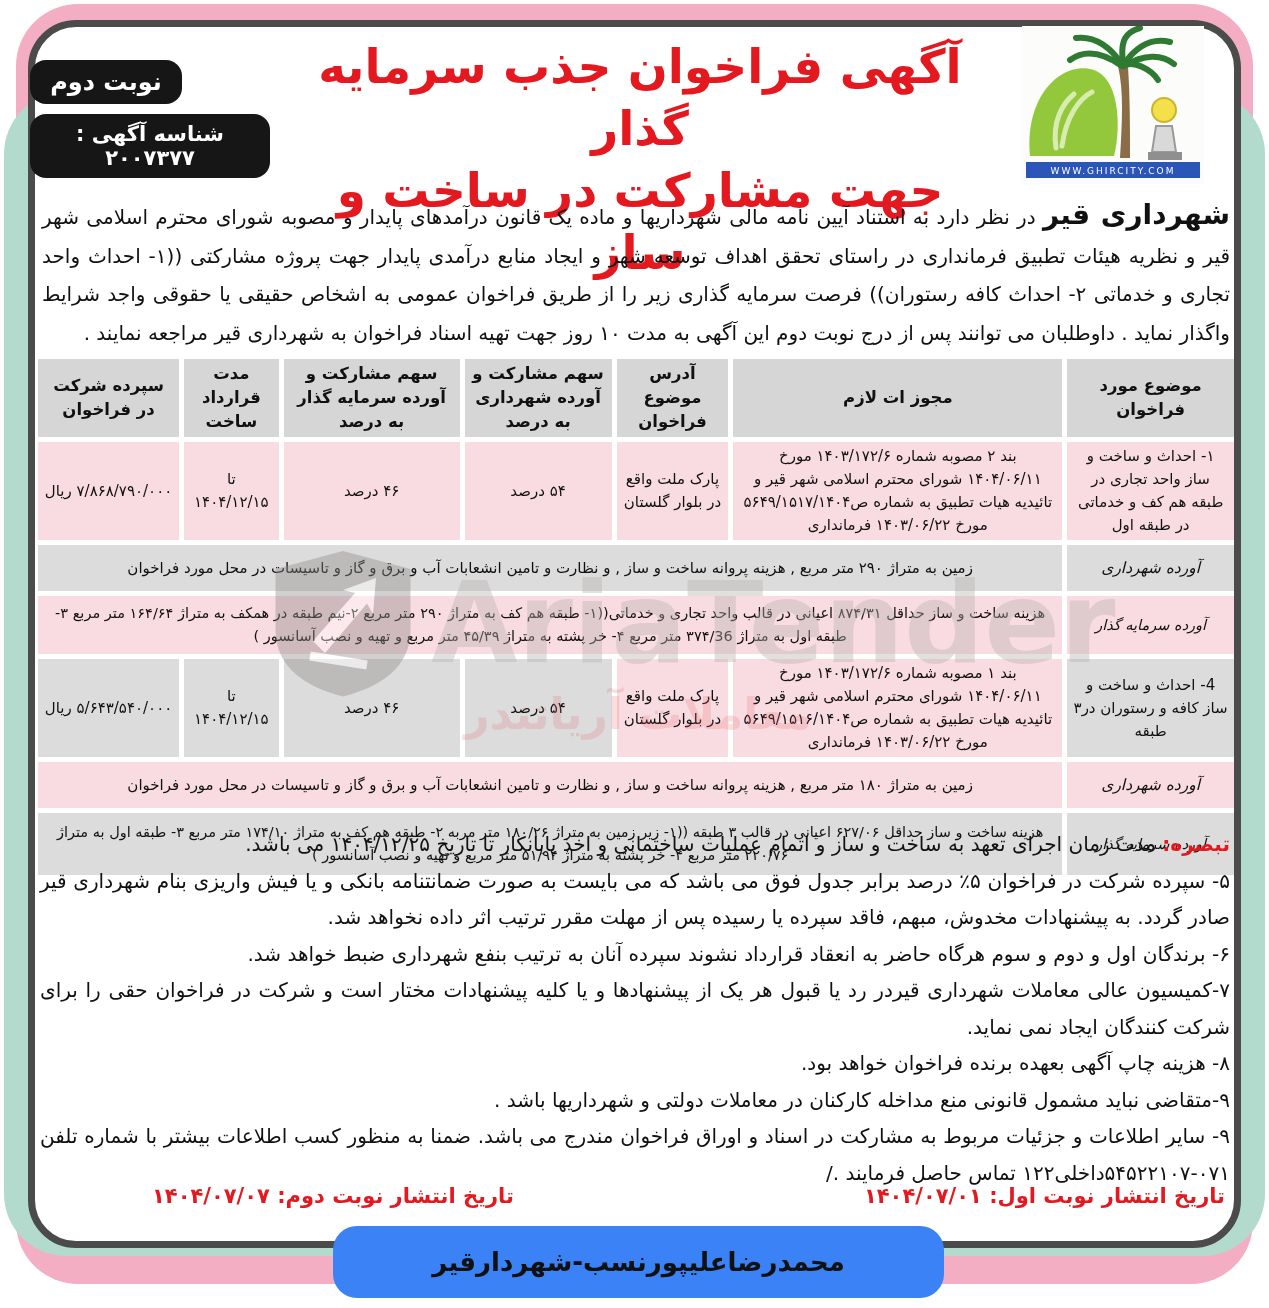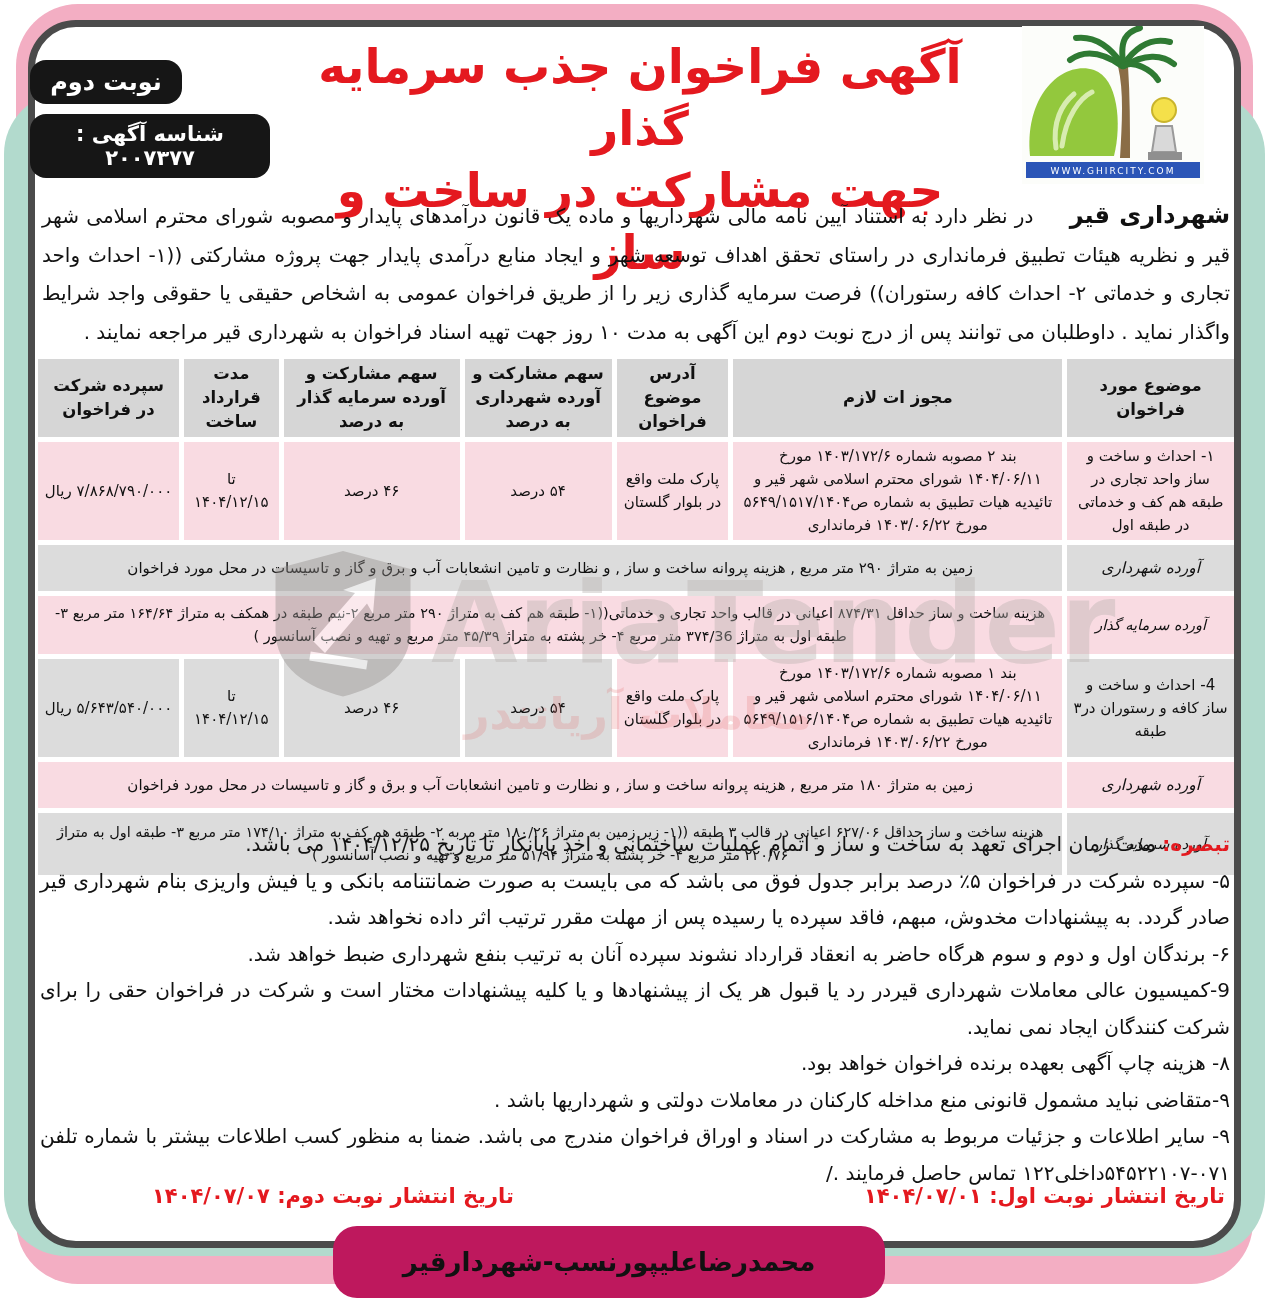--- a/index.html
+++ b/index.html
@@ -34,21 +34,21 @@
     direction:rtl; text-align:center; color:#e4191f; font-weight:bold;
   }
   .title .t-line1 { font-size:47px; line-height:62px; letter-spacing:-1px; }
   .title .t-line2 { font-size:47px; line-height:62px; letter-spacing:-1px; }
   .logo { position:absolute; left:1022px; top:26px; width:182px; height:158px; z-index:4; }
   
   .intro {
     position:absolute; left:42px; top:196px; width:1188px; z-index:4;
     direction:rtl; text-align:justify; font-size:20px; line-height:38.5px; color:#111;
   }
-  .intro .lead { font-weight:bold; font-size:24px;margin-left:29px; }
+  .intro .lead { font-weight:bold; font-size:28px; }
   
   .tbl-wrap { position:absolute; left:33px; top:354px; width:1206px; z-index:4; direction:rtl; }
   table { width:100%; border-collapse:separate; border-spacing:5px; table-layout:fixed; }
   td, th { text-align:center; vertical-align:middle; padding:3px 6px; direction:rtl; }
   th { background:#d6d6d6; font-size:16.5px; font-weight:bold; height:56px; line-height:24px; color:#111;}
   td { font-size:15px; line-height:23px; color:#111; }
   .pink { background:#f9dbe2; }
   .gray { background:#dcdcdc; }
   .r1 td { height:80px; }
   .r2 td { height:46px; }
@@ -64,22 +64,22 @@
   }
   .notes .tabsereh-label { color:#e4191f; font-weight:bold; }
   
   .pub-date {
     position:absolute; top:1184px; z-index:6; direction:rtl;
     color:#e4191f; font-weight:bold; font-size:21px;
   }
   .pub-date.first { right:44px; }
   .pub-date.second { left:152px; }
   .signature {
-    position:absolute; left:333px; top:1226px; width:552px; height:72px; z-index:7;
-    background:#be185d; border-radius:24px; direction:rtl;
+    position:absolute; left:333px; top:1226px; width:611px; height:72px; z-index:7;
+    background:#3b82f6; border-radius:24px; direction:rtl;
     display:flex; align-items:center; justify-content:center;
     font-size:26px; font-weight:bold; color:#111;
   }
   
   .watermark {
     position:absolute; left:268px; top:548px; z-index:5; pointer-events:none;
     display:flex; align-items:center; opacity:0.40;
   }
   .wm-latin {
     font-size:112px; font-weight:bold; letter-spacing:0px;
@@ -195,21 +195,21 @@
     </tbody>
       </table>
   </div>
 
   <div class="notes">
     <div>
       <span class="tabsereh-label">تبصره:</span><span> مدت زمان اجرای تعهد به ساخت و ساز و اتمام عملیات ساختمانی و اخذ پایانکار تا تاریخ ۱۴۰۴/۱۲/۲۵ می باشد.</span>
     </div>
     <div>۵- سپرده شرکت در فراخوان ۵٪ درصد برابر جدول فوق می باشد که می بایست به صورت ضمانتنامه بانکی و یا فیش واریزی بنام شهرداری قیر صادر گردد. به پیشنهادات مخدوش، مبهم، فاقد سپرده یا رسیده پس از مهلت مقرر ترتیب اثر داده نخواهد شد.</div>
     <div>۶- برندگان اول و دوم و سوم هرگاه حاضر به انعقاد قرارداد نشوند سپرده آنان به ترتیب بنفع شهرداری ضبط خواهد شد.</div>
-    <div>9-کمیسیون عالی معاملات شهرداری قیردر رد یا قبول هر یک از پیشنهادها و یا کلیه پیشنهادات مختار است و شرکت در فراخوان حقی را برای شرکت کنندگان ایجاد نمی نماید.</div>
+    <div>۷-کمیسیون عالی معاملات شهرداری قیردر رد یا قبول هر یک از پیشنهادها و یا کلیه پیشنهادات مختار است و شرکت در فراخوان حقی را برای شرکت کنندگان ایجاد نمی نماید.</div>
     <div>۸- هزینه چاپ آگهی بعهده برنده فراخوان خواهد بود.</div>
     <div>۹-متقاضی نباید مشمول قانونی منع مداخله کارکنان در معاملات دولتی و شهرداریها باشد .</div>
     <div>۹- سایر اطلاعات و جزئیات مربوط به مشارکت در اسناد و اوراق فراخوان مندرج می باشد. ضمنا به منظور کسب اطلاعات بیشتر با شماره تلفن ۰۷۱-۵۴۵۲۲۱۰۷داخلی۱۲۲ تماس حاصل فرمایند ./</div>
   </div>
 
   <div class="pub-date first">تاریخ انتشار نوبت اول: ۱۴۰۴/۰۷/۰۱</div>
   <div class="pub-date second">تاریخ انتشار نوبت دوم: ۱۴۰۴/۰۷/۰۷</div>
 
   <div class="signature">
     <span>محمدرضاعلیپورنسب-شهردارقیر</span>

